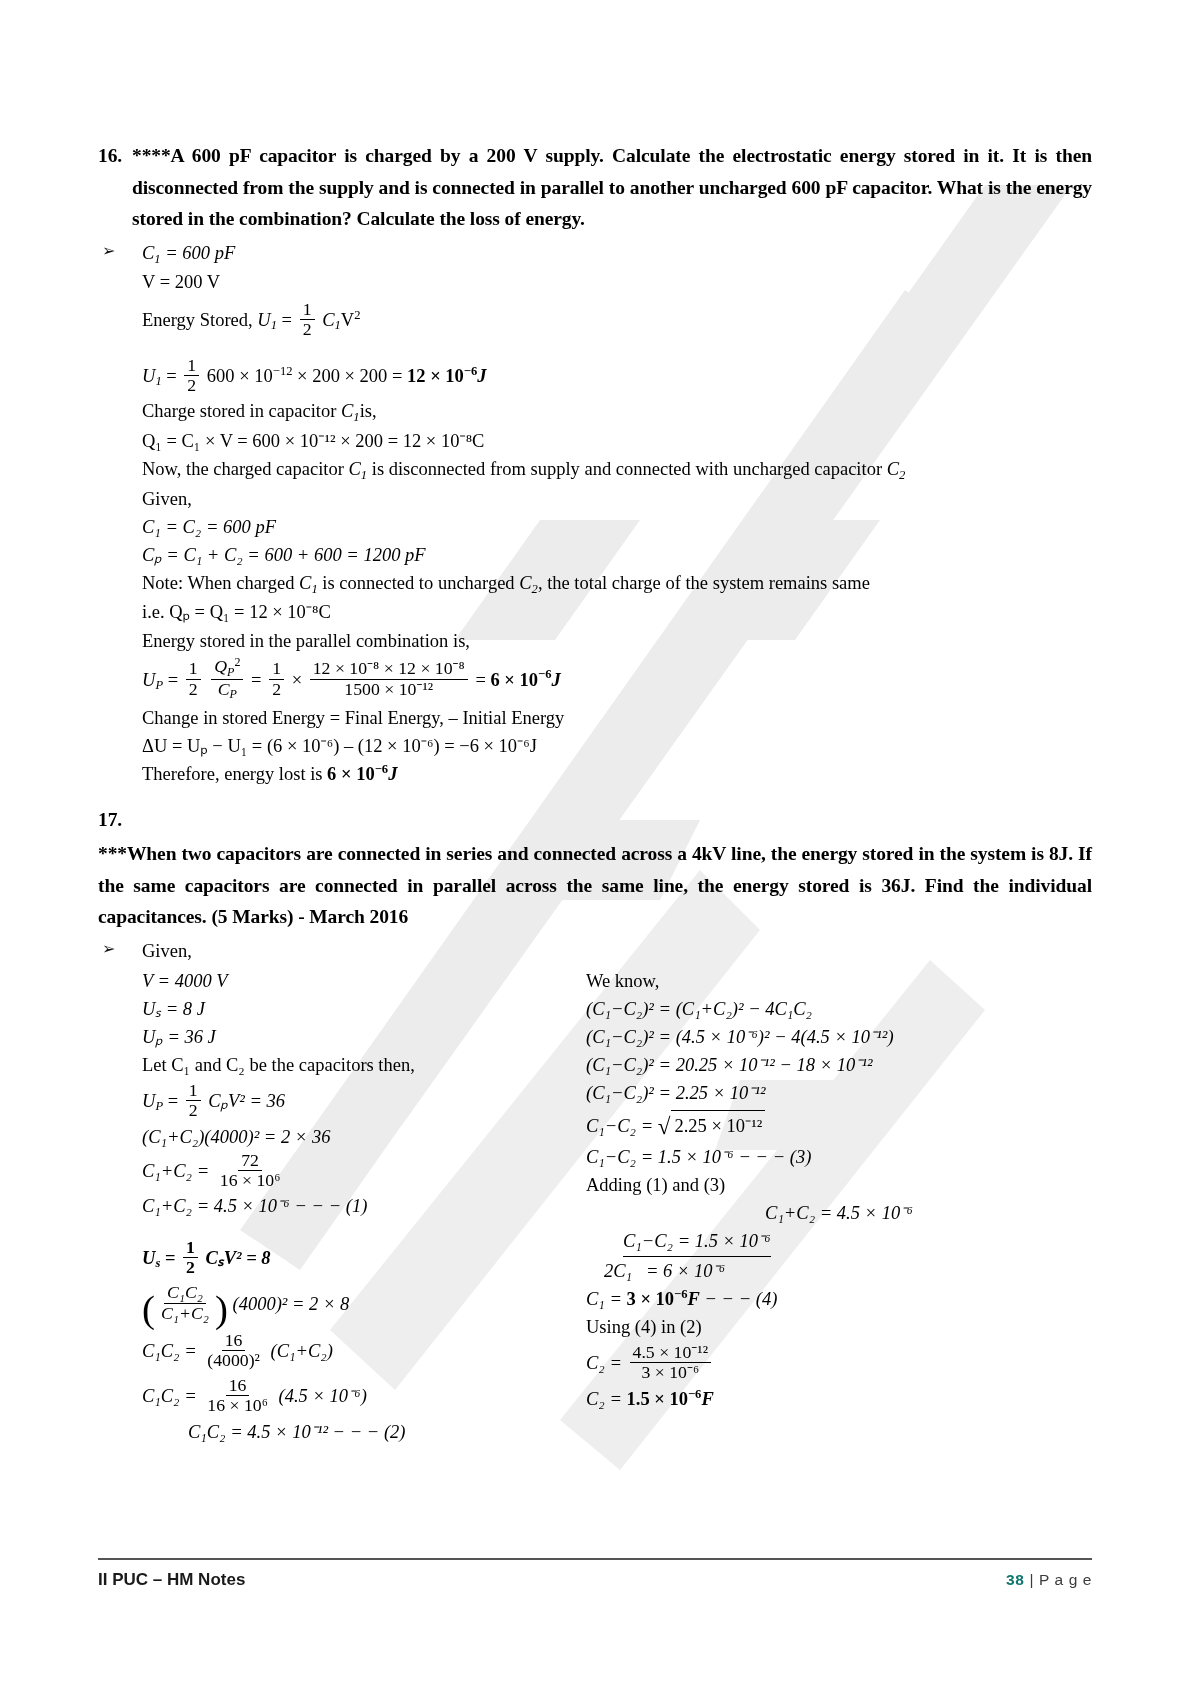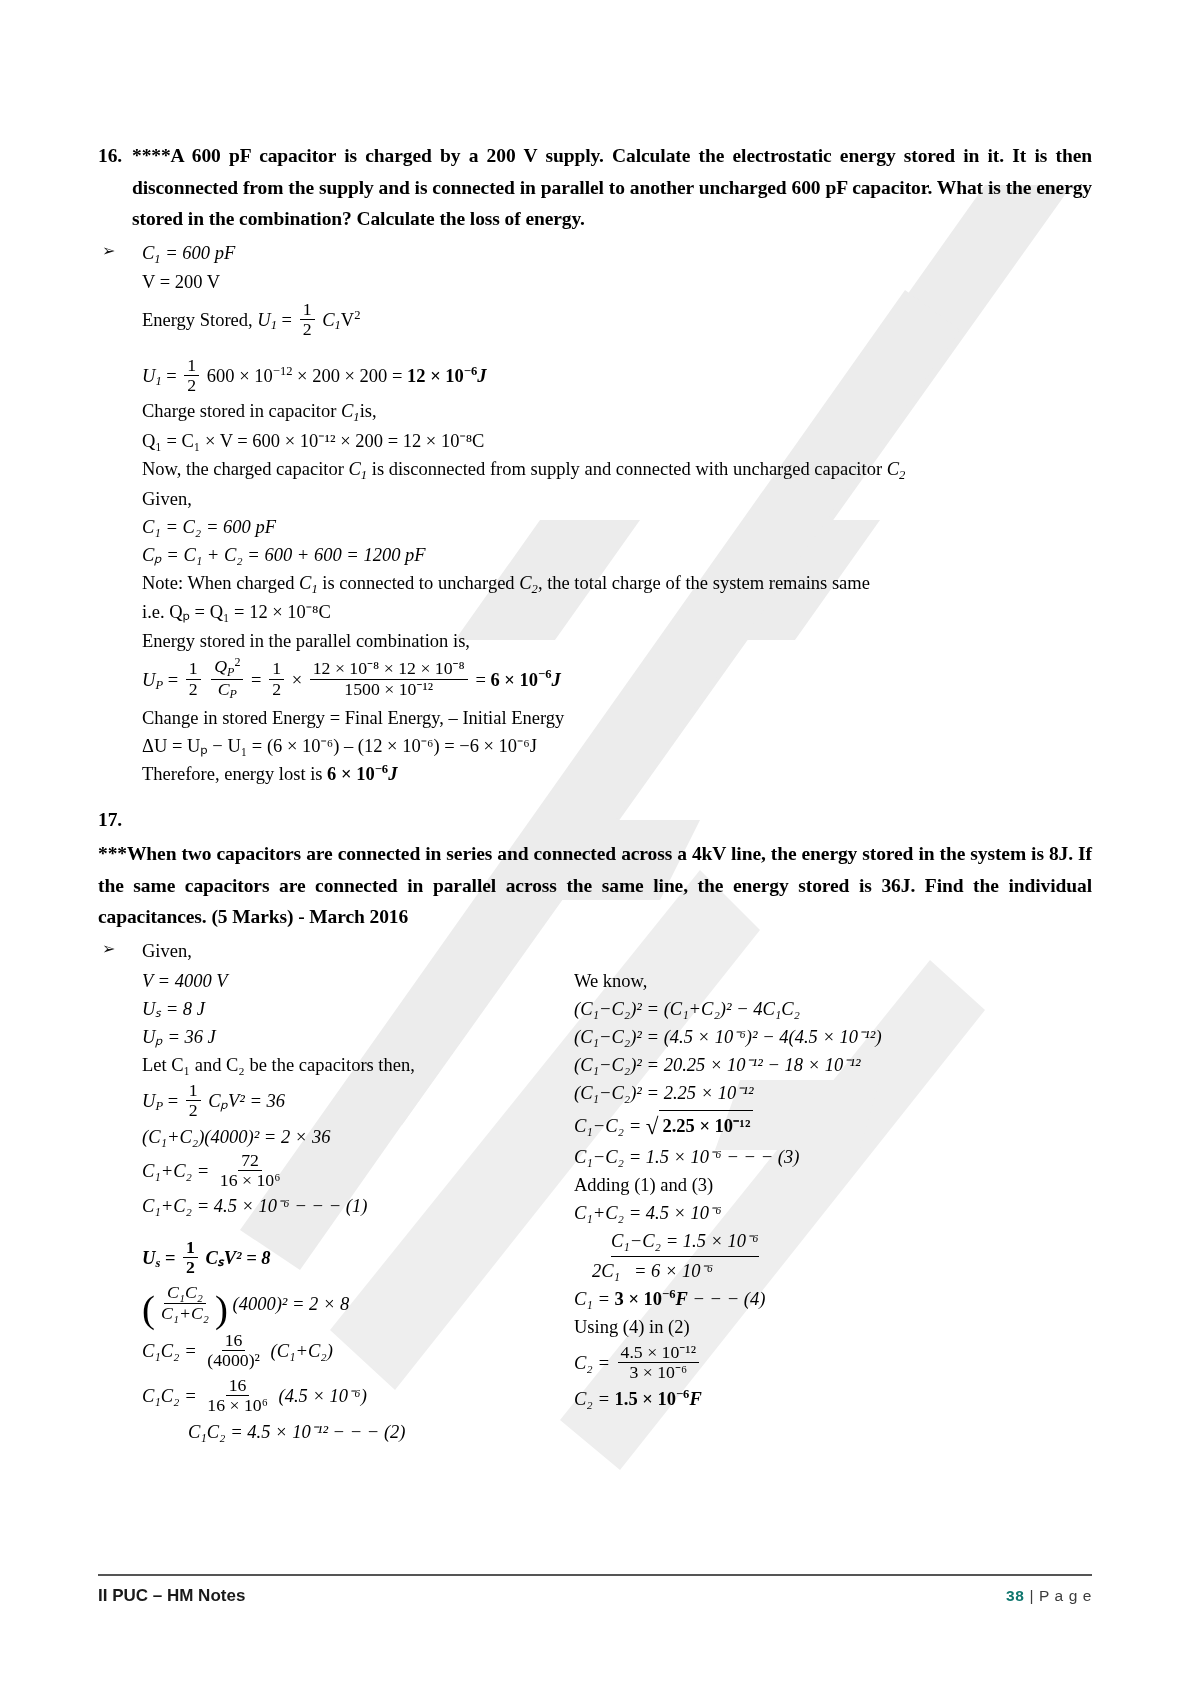--- a/index.html
+++ b/index.html
@@ -101,47 +101,46 @@
     line-height: 1.08;
     font-size: 0.96em;
   }
   .frac .num { border-bottom: 1.4px solid #000; }
 
   .sqrt {
     display: inline-block;
     border-top: 1.4px solid #000;
     padding: 1px 3px 0 3px;
     margin-left: 1px;
-    font-weight: bold;
   }
   .radical { display:inline-block; position:relative; top:0.08em; font-size:1.25em;}
 
   .two-col {
     display: flex;
-    gap: 0px;
+    gap: 12px;
     margin-top: 2px;
   }
   .col-l { width: 420px; flex: 0 0 420px; }
   .col-r { flex: 1 1 auto; padding-left: 12px;}
 
   .indent-eq { padding-left: 46px; }
 
   .underline-eq {
     display: inline-block;
     border-bottom: 1.6px solid #000;
     padding-bottom: 1px;
     margin-left: 37px;
   }
 
   
   .footer {
     position: absolute;
     left: 98px;
     right: 98px;
-    bottom: 76px;
+    bottom: 92px;
     border-top: 2.2px solid #555;
     padding-top: 10px;
     display: flex;
     justify-content: space-between;
     align-items: baseline;
     z-index: 3;
   }
   .footer-left {
     font-family: "Liberation Sans", sans-serif;
     font-weight: 700;
@@ -358,21 +357,21 @@
             <div class="ln" style="font-style:italic;">(C₁−C₂)² = 20.25 × 10⁻¹² − 18 × 10⁻¹²</div>
             <div class="ln" style="font-style:italic;">(C₁−C₂)² = 2.25 × 10⁻¹²</div>
 
             <div class="ln">
               <i>C₁−C₂ =</i>
               <span class="radical">√</span><span class="sqrt">2.25 × 10⁻¹²</span>
             </div>
 
             <div class="ln" style="font-style:italic;">C₁−C₂ = 1.5 × 10⁻⁶ − − − (3)</div>
             <div class="ln">Adding (1) and (3)</div>
-            <div class="ln" style="font-style:italic;">C₁+C₂ = 4.5 × 10⁻⁶</div>
+            <div class="ln" style="font-style:italic;text-align:center;">C₁+C₂ = 4.5 × 10⁻⁶</div>
             <div class="ln"><i class="underline-eq">C₁−C₂ = 1.5 × 10⁻⁶</i></div>
             <div class="ln" style="padding-left:18px;">
               <i>2C₁</i>&nbsp;&nbsp;&nbsp;<i>= 6 × 10⁻⁶</i>
             </div>
 
             <div class="ln">
               <i>C₁ = </i><b>3 × 10</b><b><sup>−6</sup></b><i class="bd">F</i><i> − − − (4)</i>
             </div>
 
             <div class="ln">Using (4) in (2)</div>

